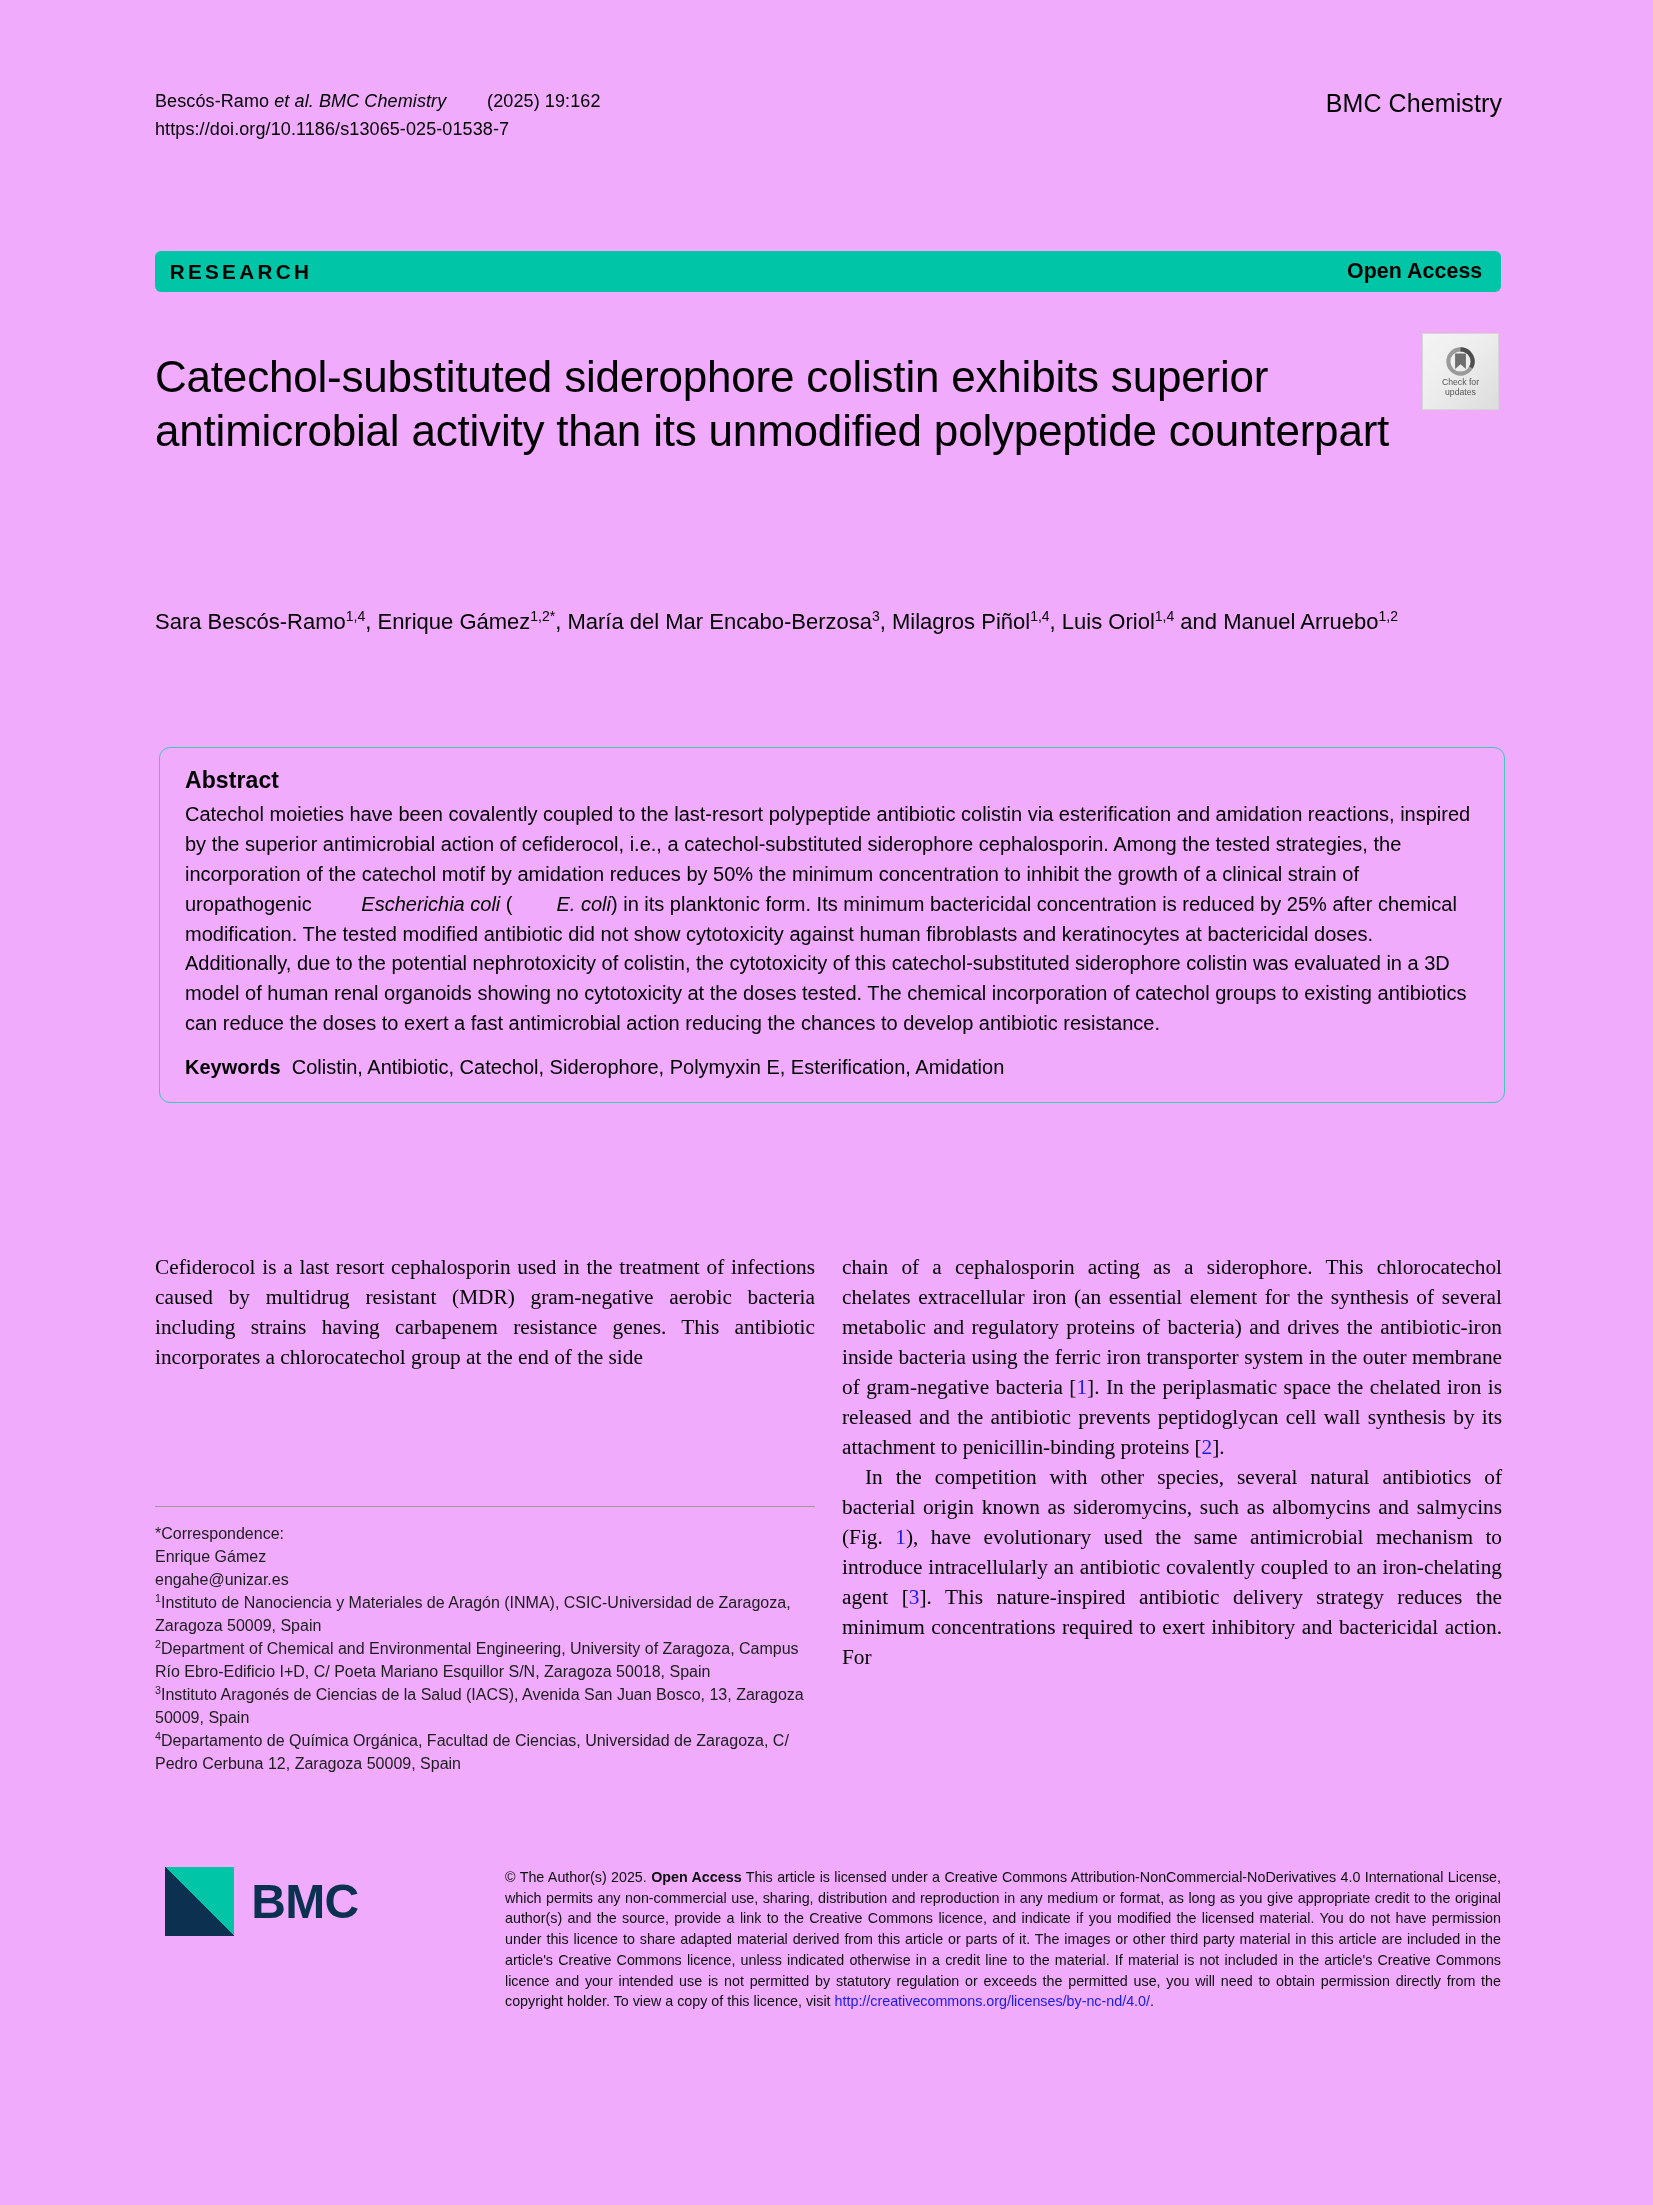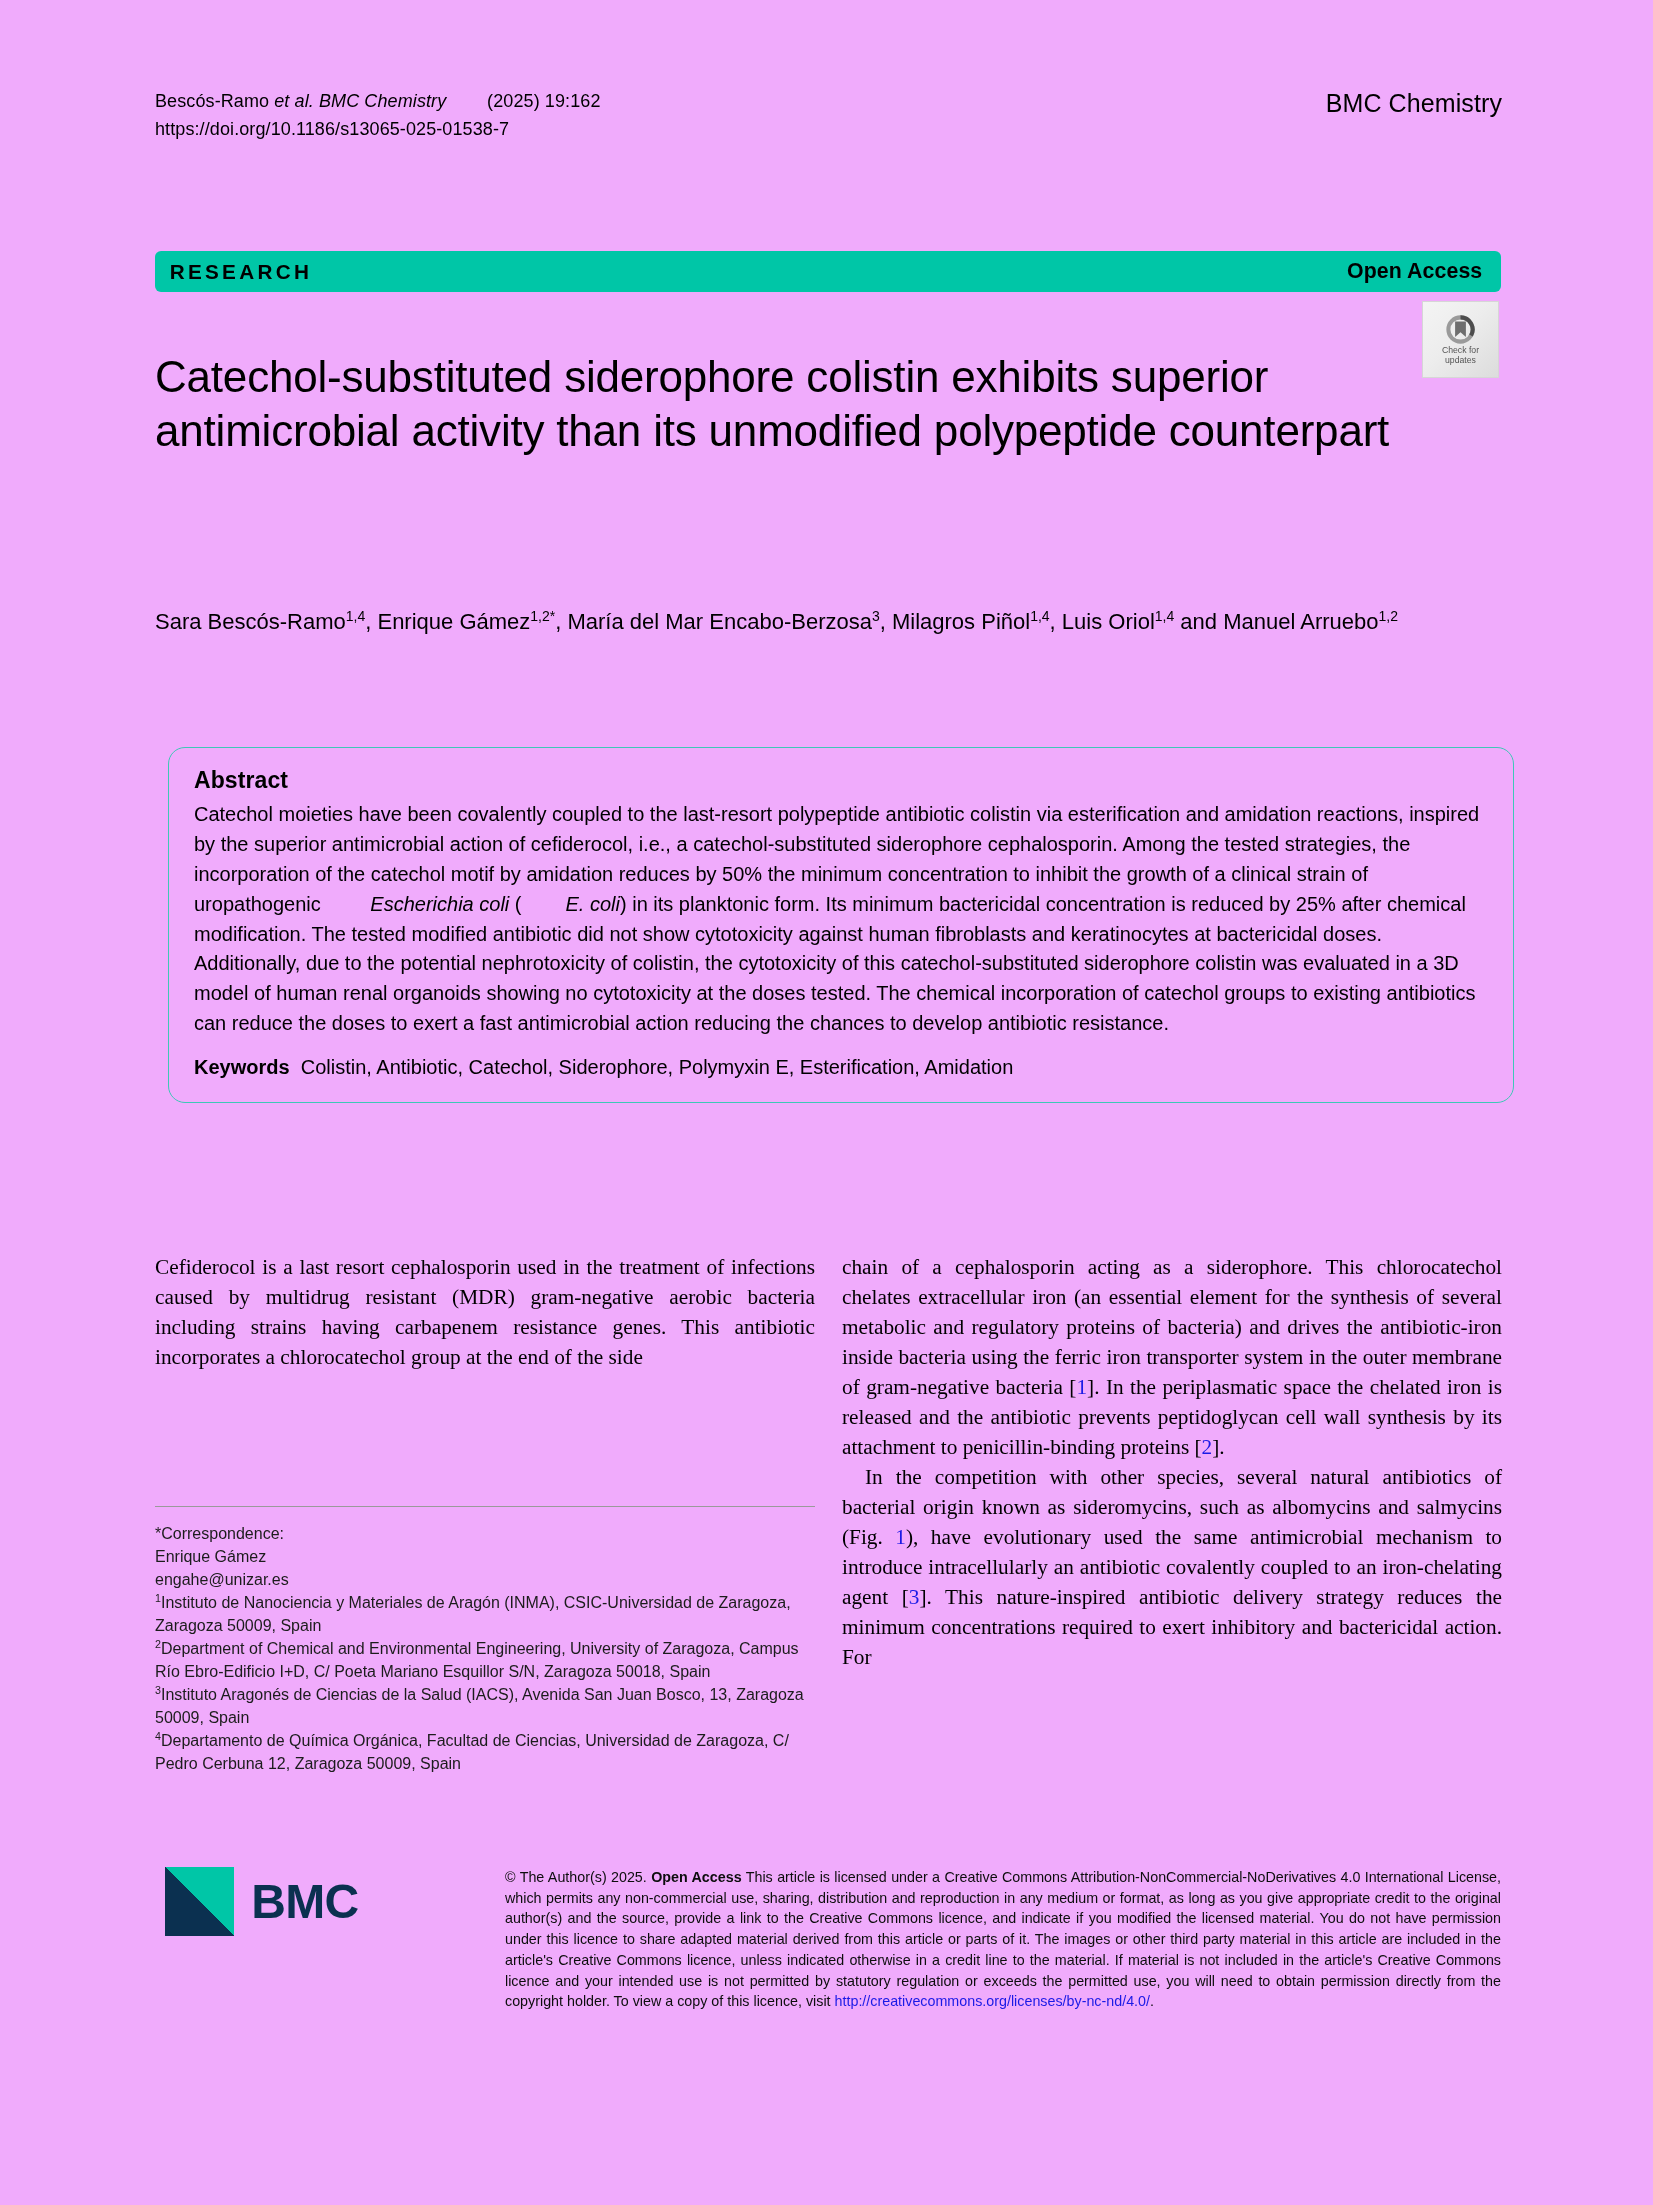--- a/index.html
+++ b/index.html
@@ -83,21 +83,21 @@
     line-height: 1.22;
     font-weight: normal;
     letter-spacing: -0.2px;
     color: #000;
   }
 
   
   .crossmark {
     position: absolute;
     left: 1422px;
-    top: 301px;
+    top: 333px;
     width: 77px;
     height: 77px;
     background: linear-gradient(135deg,#f4f4f4 0%,#ededed 45%,#dcdcdc 100%);
     border: 0.7px solid #d6d6d6;
     box-sizing: border-box;
     display: flex;
     flex-direction: column;
     align-items: center;
     justify-content: center;
   }
@@ -117,25 +117,25 @@
     width: 1267px;
     font-size: 22px;
     line-height: 1.52;
     color: #000;
   }
   .authors sup { font-size: 14px; vertical-align: super; line-height: 0; }
 
   
   .abstract-box {
     position: absolute;
-    left: 168px;
+    left: 159px;
     top: 747px;
     width: 1346px;
     border: 1.1px solid #3ec8b6;
-    border-radius: 17px;
+    border-radius: 11px;
     box-sizing: border-box;
     padding: 18.7px 25px 20px 25px;
   }
   .abstract-heading {
     font-weight: bold;
     font-size: 23px;
     margin: 0 0 6.7px 0;
     letter-spacing: 0.1px;
   }
   .abstract-body {

